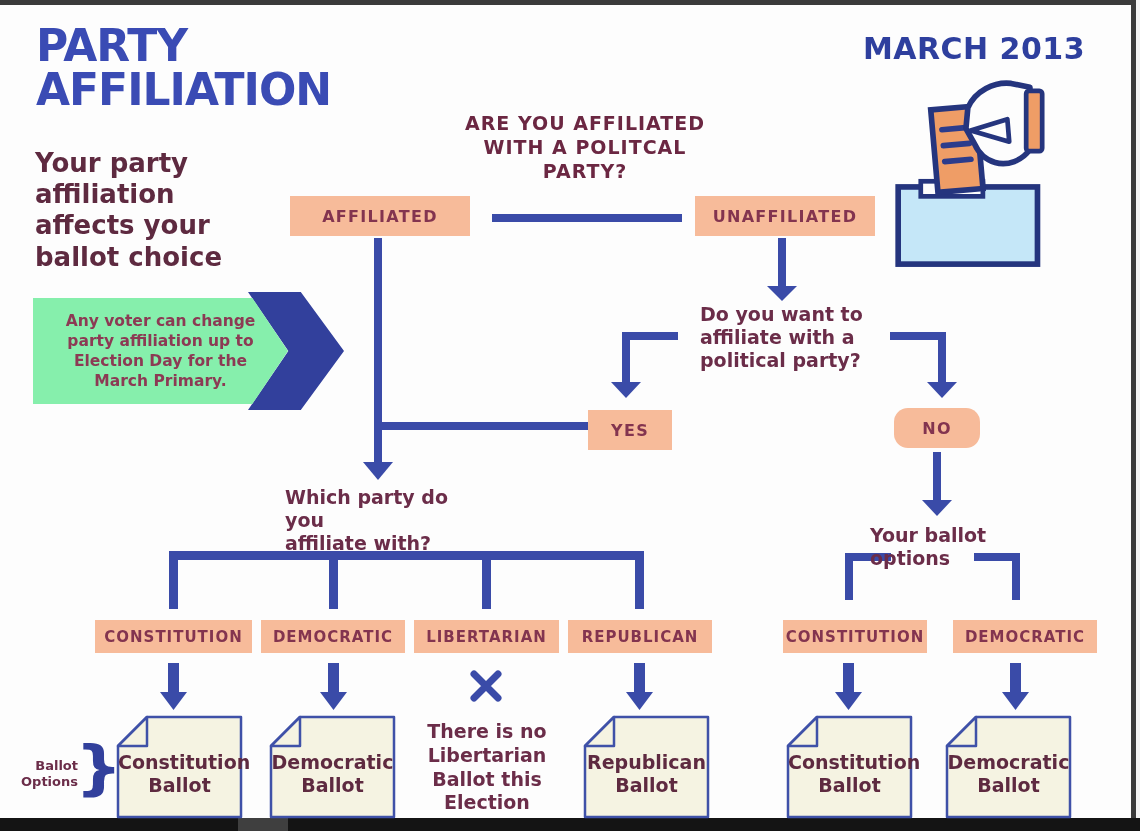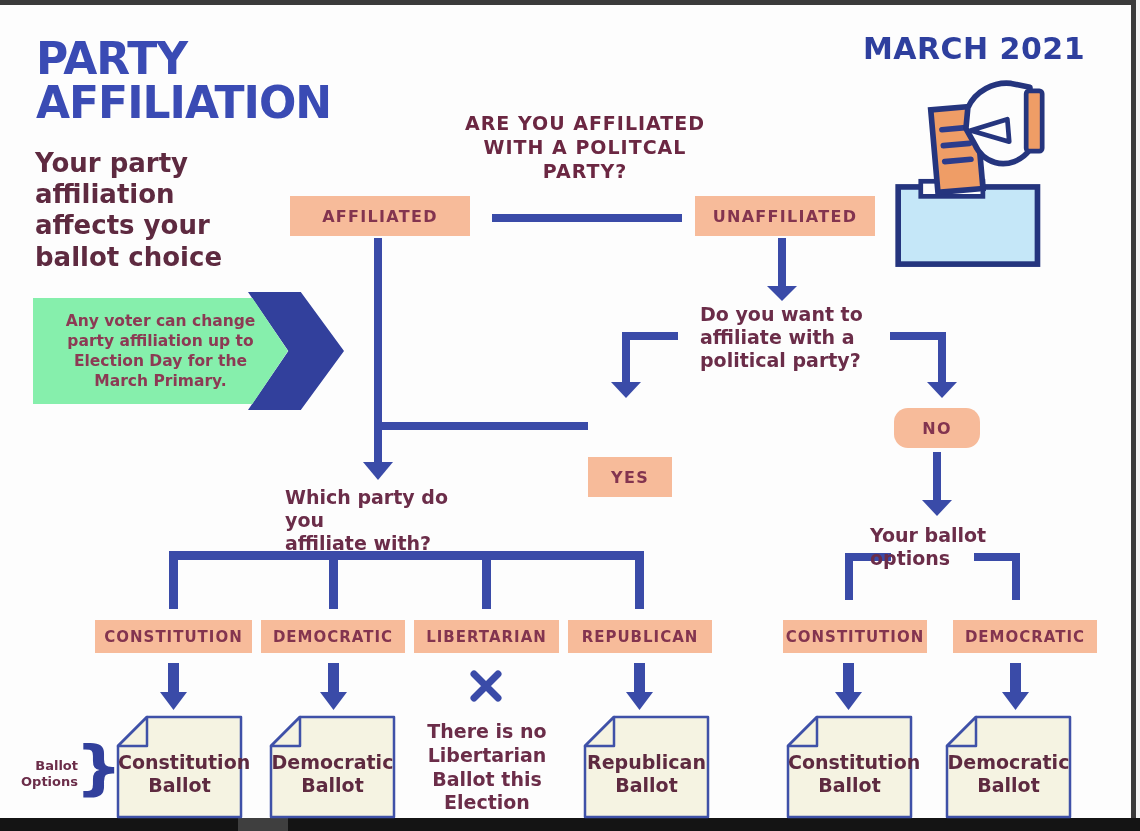--- a/index.html
+++ b/index.html
@@ -11,21 +11,21 @@
   .edge-top{position:absolute;left:0;top:0;width:1140px;height:5px;background:#3b3b3b;}
   .edge-right{position:absolute;left:1131px;top:0;width:5px;height:831px;background:#3b3b3b;}
   .edge-right-sliver{position:absolute;left:1136px;top:0;width:4px;height:831px;background:#f4f4f4;}
   .edge-bottom{position:absolute;left:0;top:818px;width:1140px;height:13px;background:#141414;}
   .edge-bottom-seg{position:absolute;left:238px;top:818px;width:50px;height:13px;background:#3f3f3f;}
 
   .preline{white-space:pre-line;}
 
   .title{
     position:absolute;left:36px;top:24px;width:380px;
-    font-size:44px;line-height:1.0;font-weight:bold;letter-spacing:-1px;color:#3a4bb4;margin-top:13px;
+    font-size:44px;line-height:1.0;font-weight:bold;letter-spacing:-1px;color:#3a4bb4;
   }
   .subtitle{
     position:absolute;left:35px;top:148px;width:260px;
     font-size:26px;line-height:1.2;font-weight:600;color:#5e2a40;
   }
   .date{
     position:absolute;left:858px;top:31px;width:232px;text-align:center;
     font-size:30px;font-weight:bold;letter-spacing:0.5px;color:#2e3f9e;
   }
   .main-question{
@@ -95,21 +95,21 @@
   <div class="edge-right"></div>
   <div class="edge-bottom"></div>
   <div class="edge-bottom-seg"></div>
 
   <div class="title preline">PARTY
 AFFILIATION</div>
   <div class="subtitle preline">Your party
 affiliation
 affects your
 ballot choice</div>
-  <div class="date">MARCH 2021</div>
+  <div class="date">MARCH 2013</div>
   <div class="main-question preline">ARE YOU AFFILIATED
 WITH A POLITCAL
 PARTY?</div>
 
   <div class="banner">
     <div class="banner-chevron"></div>
     <div class="banner-body">
       <div class="banner-text preline">Any voter can change
 party affiliation up to
 Election Day for the
@@ -179,21 +179,21 @@
     </g>
   </svg>
 
   <div class="node" style="left:290px;top:196px;width:180px;height:40px;">AFFILIATED</div>
   <div class="node" style="left:695px;top:196px;width:180px;height:40px;">UNAFFILIATED</div>
 
   <div class="q preline" style="left:700px;top:303px;width:175px;">Do you want to
 affiliate with a
 political party?</div>
 
-  <div class="node" style="left:588px;top:410px;width:84px;height:40px;margin-top:47px;">YES</div>
+  <div class="node" style="left:588px;top:410px;width:84px;height:40px;">YES</div>
   <div class="node" style="left:894px;top:408px;width:86px;height:40px;border-radius:14px;">NO</div>
 
   <div class="q preline" style="left:285px;top:486px;width:190px;">Which party do you
 affiliate with?</div>
 
   <div class="q preline" style="left:870px;top:524px;width:130px;">Your ballot
 options</div>
 
   <div class="node small" style="left:95px;top:620px;width:157px;height:33px;">CONSTITUTION</div>
   <div class="node small" style="left:261px;top:620px;width:144px;height:33px;">DEMOCRATIC</div>

